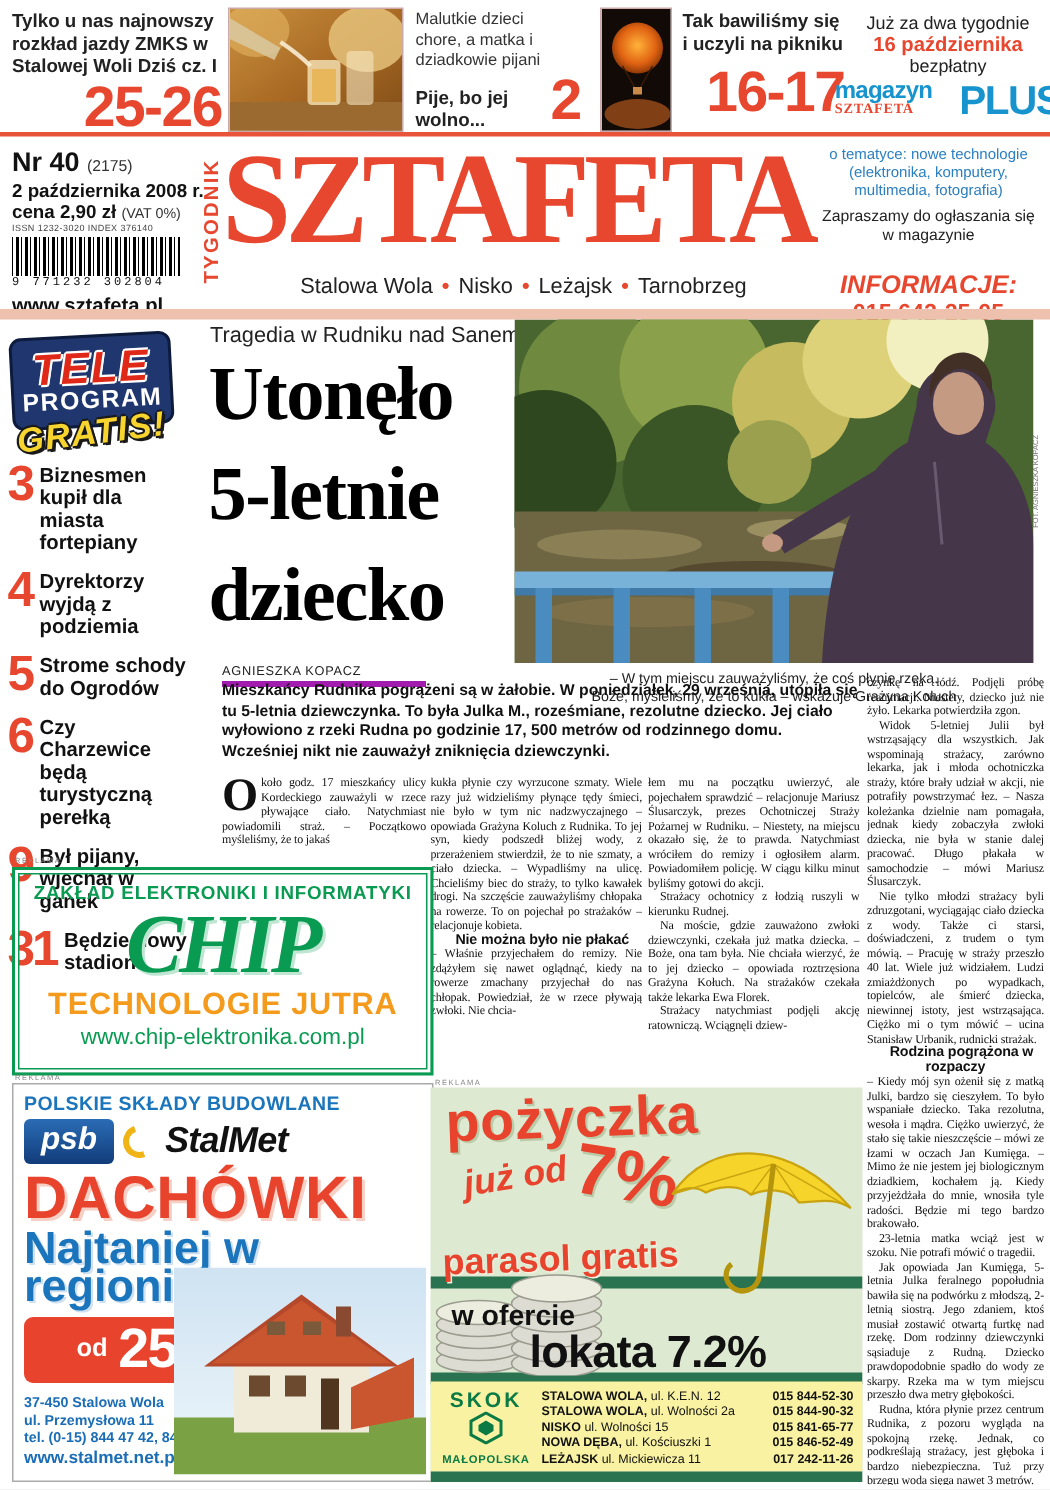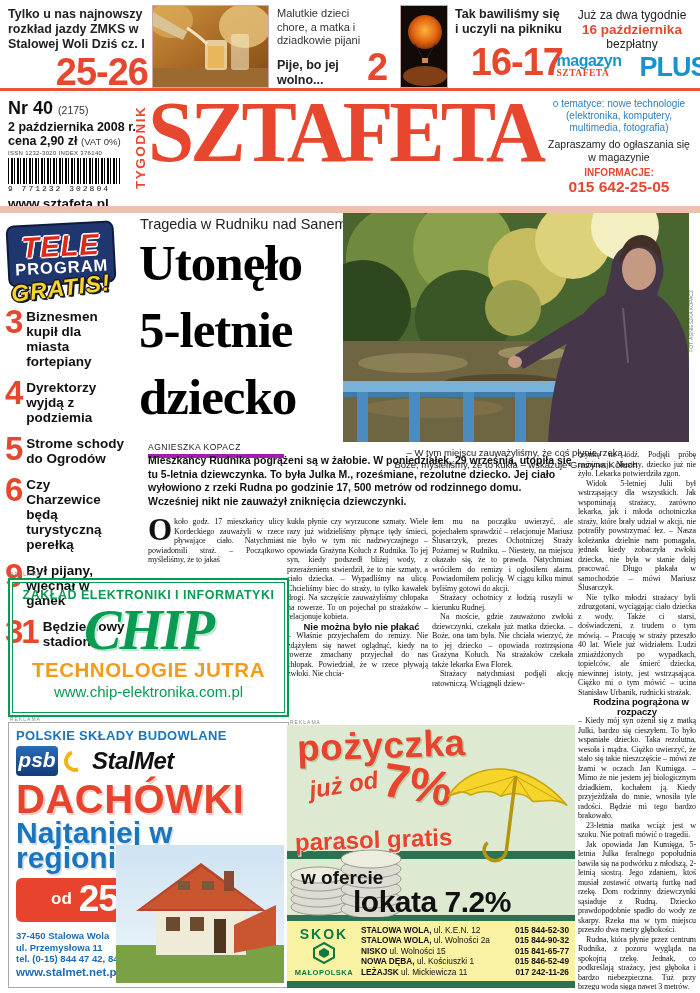--- a/index.html
+++ b/index.html
@@ -42,21 +42,21 @@
   .tygodnik { left:133px; top:101px; height:88px; color:#e8472f; font-weight:bold; font-size:13.5px;
     letter-spacing:1.5px; writing-mode:vertical-rl; transform:rotate(180deg); }
   .paper-title { left:148px; top:86px; width:400px; color:#e8472f; font-weight:bold;
     font-family:"Liberation Serif",serif; font-size:83px; line-height:92px; letter-spacing:-4px;
     transform:scaleY(1.04); }
   .cities { left:150px; top:183px; width:398px; text-align:center; font-size:14.5px; color:#222; }
   .cities .dot { color:#e8472f; font-weight:bold; padding:0 6px; }
   .mast-right { left:543px; top:98px; width:152px; text-align:center; }
   .mast-right .topics { color:#2a7fc0; font-size:10px; line-height:12px; }
   .mast-right .invite { color:#222; font-size:10.5px; line-height:12.5px; margin-top:4px; }
-  .mast-right .info { color:#e8472f; font-weight:bold; font-size:10px; margin-top:4px; }
+  .mast-right .info { color:#e8472f; font-weight:bold; font-size:17px; margin-top:17px;font-style:italic; }
   .mast-right .phone { color:#e8472f; font-weight:bold; font-size:15.5px; }
   .pink-band { left:0; top:206px; width:700px; height:7px; background:#eec0ae; }
 
   
   .tele-logo { left:5px; top:219px; width:116px; height:82px; }
   .tele-box { position:absolute; left:2px; top:4px; width:108px; height:62px; background:#20366e;
     border-radius:8px; transform:rotate(-3deg); border:2px solid #0d1b3d;
     display:flex; flex-direction:column; align-items:center; justify-content:center; }
   .tele-word { color:#e02818; font-weight:bold; font-style:italic; font-size:29px; line-height:26px; letter-spacing:1px;
     text-shadow:-1.5px 0 #fff,1.5px 0 #fff,0 -1.5px #fff,0 1.5px #fff,-1px -1px #fff,1px 1px #fff; }
@@ -101,21 +101,21 @@
   .chip-header { color:#0a9b52; font-weight:bold; font-size:12.5px; letter-spacing:0.5px; }
   .chip-logo { color:#0a9b52; font-family:"Liberation Serif",serif; font-weight:bold; font-style:italic;
     font-size:56px; line-height:56px; text-shadow:2px 2px 0 #bfe6d2; letter-spacing:-2px; }
   .chip-tag { color:#f49b1d; font-weight:bold; font-size:20.5px; letter-spacing:0.5px; }
   .chip-url { color:#0a9b52; font-size:15px; margin-top:1px; }
 
   
   .stalmet-ad { left:8px; top:722px; width:281px; height:266px; border:1px solid #aaa; padding:5px 7px; overflow:hidden; }
   .psb-top { color:#1b75bc; font-weight:bold; font-size:13px; letter-spacing:0.3px; }
   .logo-row { display:flex; align-items:center; gap:6px; margin-top:3px; }
-  .psb-box { width:42px; height:30px; background:linear-gradient(180deg,#2a6cb5,#123c7a); border-radius:4px;
+  .psb-box { width:60px; height:30px; background:linear-gradient(180deg,#2a6cb5,#123c7a); border-radius:4px;
     color:#fff; font-weight:bold; font-style:italic; font-size:21px; display:flex; align-items:center;
     justify-content:center; line-height:1; padding-bottom:3px; }
   .swoosh { width:22px; height:22px; position:relative; }
   .swoosh .y { position:absolute; inset:0; border-radius:50%; border:4px solid #f0b417; border-right-color:transparent; border-top-color:transparent; transform:rotate(25deg); }
   .stalmet-word { font-weight:bold; font-style:italic; font-size:24px; color:#111; letter-spacing:-0.5px; }
   .dachowki { color:#e8432c; font-weight:bold; font-size:40px; line-height:42px; letter-spacing:0.5px;
     text-shadow:2px 2px 0 #f6cfc5; margin-top:2px; }
   .najtaniej { color:#1b75bc; font-weight:bold; font-size:30px; line-height:25px; text-shadow:1.5px 1.5px 0 #cfe0f0; }
   .price-box { margin-top:8px; width:220px; background:#e8432c; border-radius:6px; color:#fff;
     display:flex; align-items:center; justify-content:center; gap:7px; padding:4px 6px 6px; }
@@ -235,20 +235,23 @@
       <small>(VAT 0%)</small></div>
     <div class="issn">ISSN 1232-3020   INDEX 376140</div>
     <div class="barcode"></div>
     <div class="barcode-digits">9 771232 302804</div>
     <div class="site">www.sztafeta.pl</div>
   </div>
 
   <div class="abs tygodnik">TYGODNIK</div>
   <div class="abs paper-title">SZTAFETA</div>
 
+  <div class="abs cities">
+    <span>Stalowa Wola</span><span class="dot">•</span><span>Nisko</span><span class="dot">•</span><span>Leżajsk</span><span class="dot">•</span><span>Tarnobrzeg</span>
+  </div>
 
   <div class="abs mast-right">
     <div class="topics">o tematyce: nowe technologie (elektronika, komputery, multimedia, fotografia)</div>
     <div class="invite">Zapraszamy do ogłaszania się w magazynie</div>
     <div class="info">INFORMACJE:</div>
     <div class="phone">015 642-25-05</div>
   </div>
 
   <div class="abs pink-band"></div>
 

